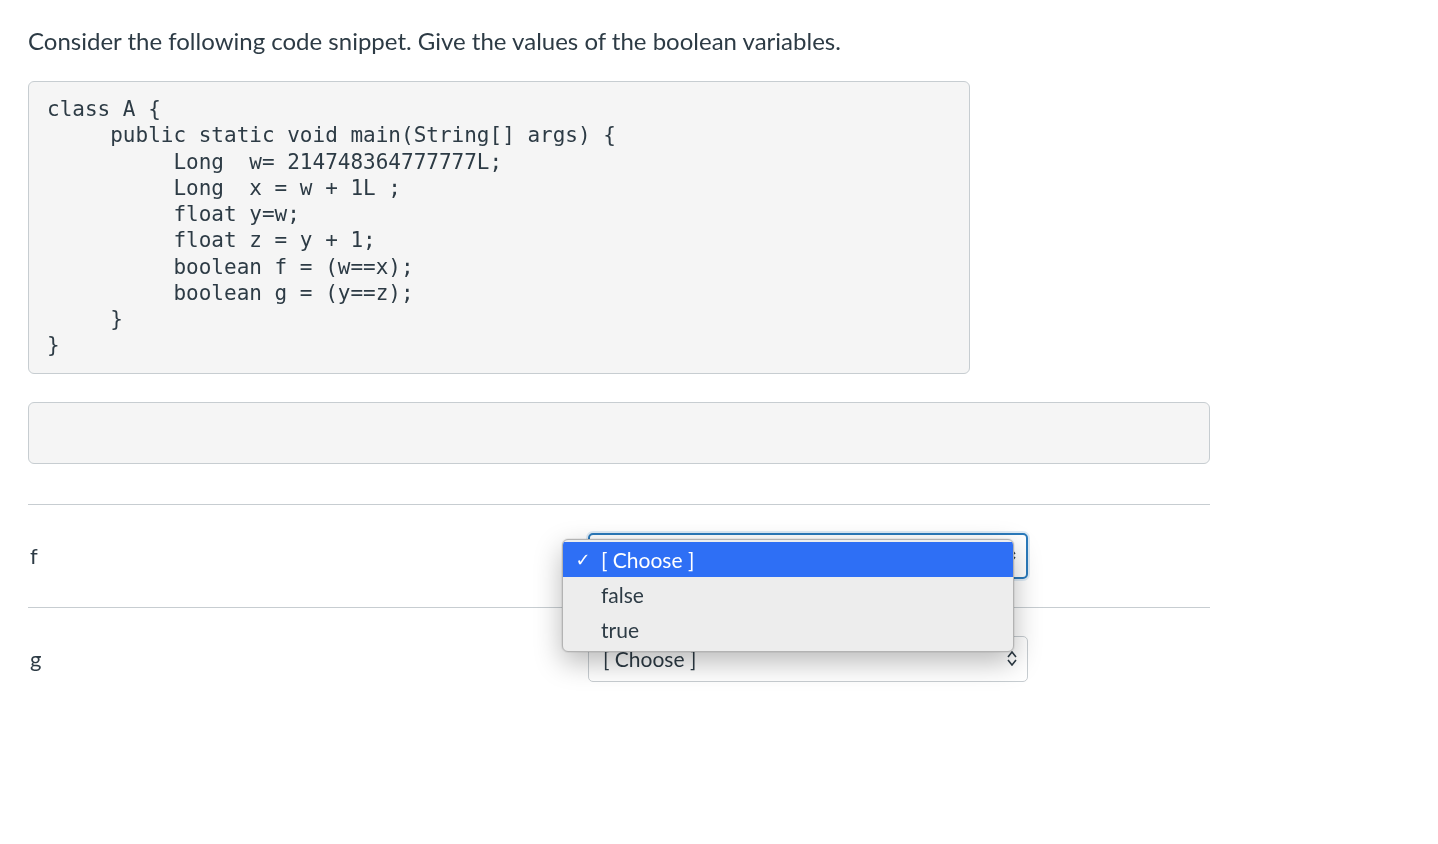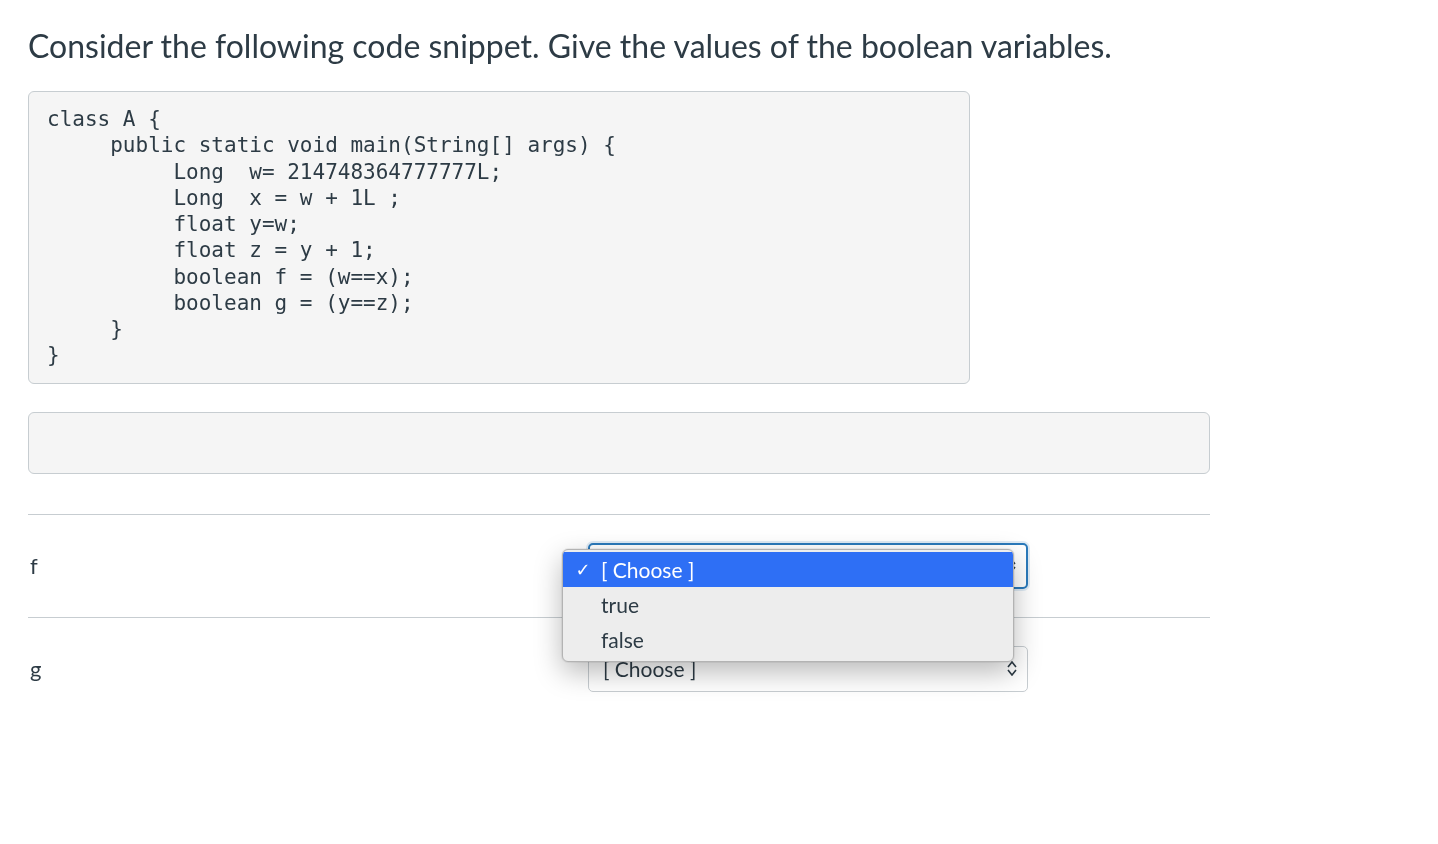--- a/index.html
+++ b/index.html
@@ -8,21 +8,21 @@
     padding: 0;
     font-family: -apple-system, BlinkMacSystemFont, "Segoe UI", "Lato", Arial, sans-serif;
     color: #2d3b45;
     background: #fff;
     width: 1438px;
   }
   .page {
     padding: 20px 28px;
   }
   .question-text {
-    font-size: 32px;
+    font-size: 24px;
     color: #2d3b45;
     margin: 6px 0 26px 0;
     font-weight: 400;
   }
   .code-block {
     border: 1px solid #c7cdd1;
     border-radius: 6px;
     background: #f5f5f5;
     padding: 14px 18px 14px 18px;
     width: 942px;
@@ -158,25 +158,25 @@
           </span>
         </div>
 
         <div class="dropdown-menu">
           <div class="dropdown-item selected">
             <span class="check">✓</span>
             <span>[ Choose ]</span>
           </div>
           <div class="dropdown-item">
             <span class="check">✓</span>
-            <span>true</span>
+            <span>false</span>
           </div>
           <div class="dropdown-item">
             <span class="check">✓</span>
-            <span>false</span>
+            <span>true</span>
           </div>
         </div>
       </div>
     </div>
 
     <div class="answer-row">
       <div class="answer-label">g</div>
       <div class="select-wrap">
         <div class="select-box unfocused">
           <span>[ Choose ]</span>

